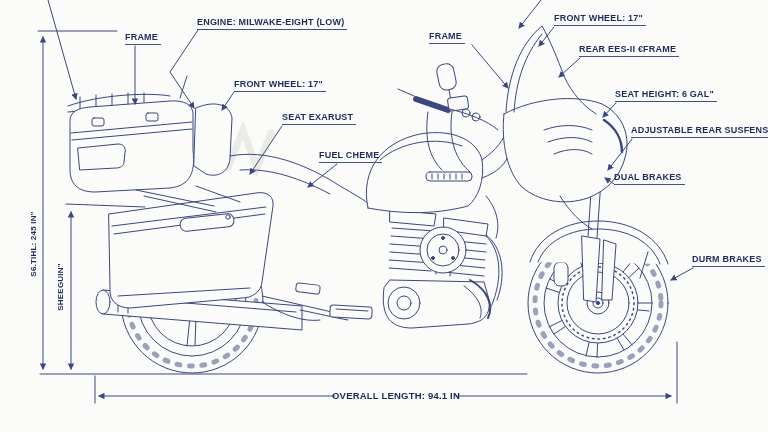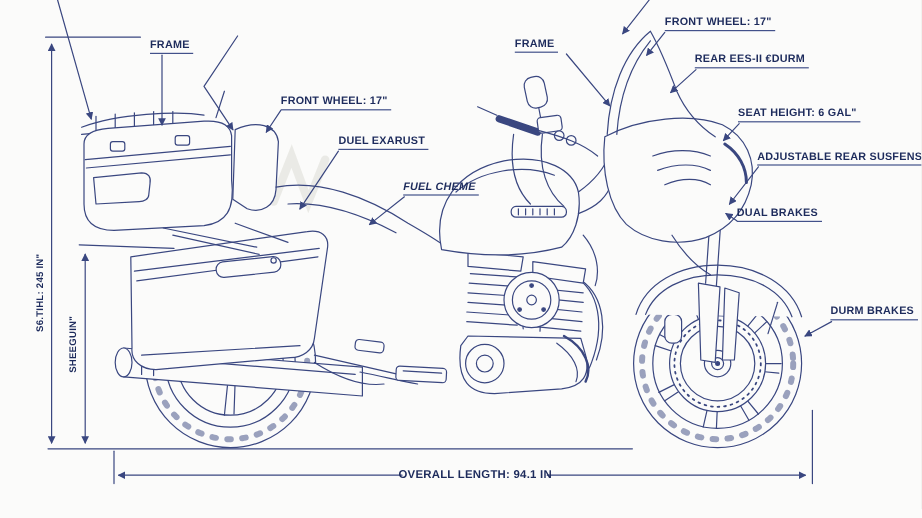--- a/index.html
+++ b/index.html
@@ -274,26 +274,27 @@
         <path d="M580,58 L559,77" marker-end="url(#ah)"></path>
         <path d="M616,103 L603,117" marker-end="url(#ah)"></path>
         <path d="M632,139 L608,170" marker-end="url(#ah)"></path>
         <path d="M614,184 L605,178" marker-end="url(#ah)"></path>
         <path d="M693,268 L671,280" marker-end="url(#ah)"></path>
       </g>
     </g>
   </svg>
 
   <div class="lbl" style="left:125px;top:33px;">FRAME</div>
+  <div class="lbl" style="left:197px;top:18px;">ENGINE: MILWAKE-EIGHT (LOW)</div>
   <div class="lbl" style="left:234px;top:80px;">FRONT WHEEL: 17"</div>
-  <div class="lbl" style="left:282px;top:113px;">DUEL EXARUST</div>
-  <div class="lbl" style="left:336px;top:151px;font-style:italic;">FUEL CHEME</div>
+  <div class="lbl" style="left:282px;top:113px;">SEAT EXARUST</div>
+  <div class="lbl" style="left:319px;top:151px;">FUEL CHEME</div>
   <div class="lbl" style="left:429px;top:32px;">FRAME</div>
   <div class="lbl" style="left:554px;top:14px;">FRONT WHEEL: 17"</div>
-  <div class="lbl" style="left:579px;top:45px;">REAR EES-II €DURM</div>
+  <div class="lbl" style="left:579px;top:45px;">REAR EES-II €FRAME</div>
   <div class="lbl" style="left:615px;top:90px;">SEAT HEIGHT: 6 GAL"</div>
   <div class="lbl" style="left:631px;top:126px;">ADJUSTABLE REAR SUSFENSION</div>
   <div class="lbl" style="left:614px;top:173px;">DUAL BRAKES</div>
   <div class="lbl" style="left:692px;top:255px;text-align:right;">DURM BRAKES</div>
 
   <div class="vlbl" style="left:-20px;top:240px;width:108px;">S6.TIHL: 245 IN"</div>
   <div class="vlbl" style="left:28px;top:283px;width:66px;">SHEEGUIN"</div>
   <div class="dimlbl" style="left:396px;top:391px;text-align:right;">OVERALL LENGTH: 94.1 IN</div>
 
 </div>

